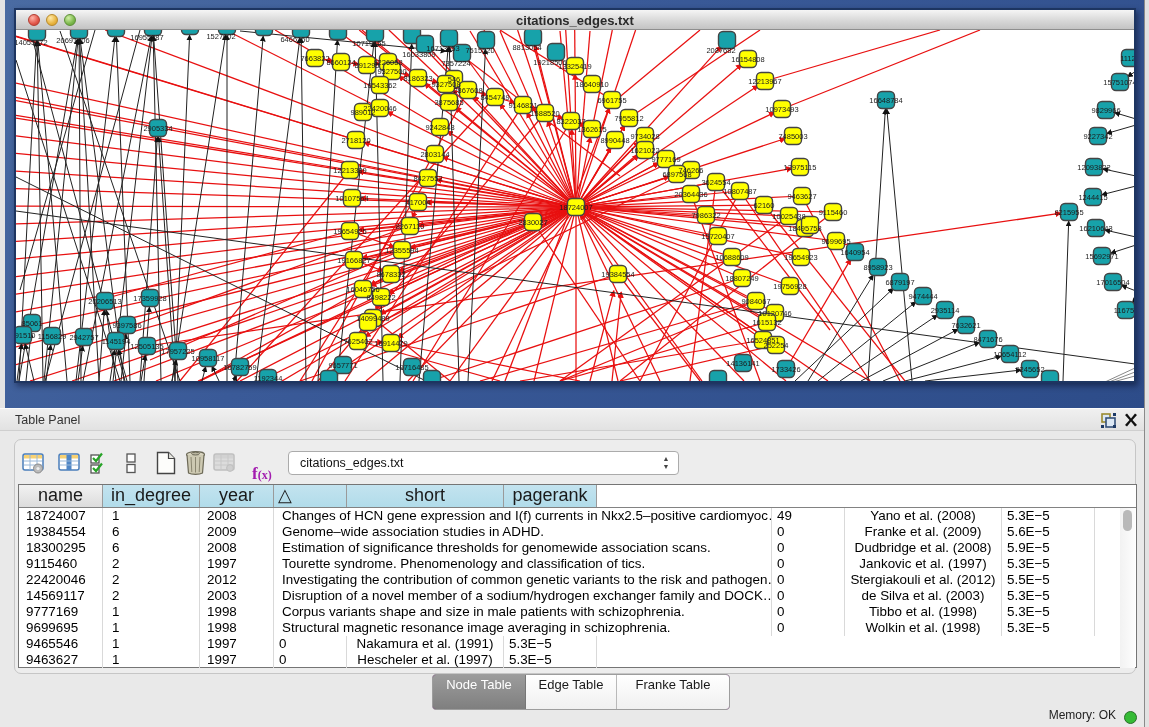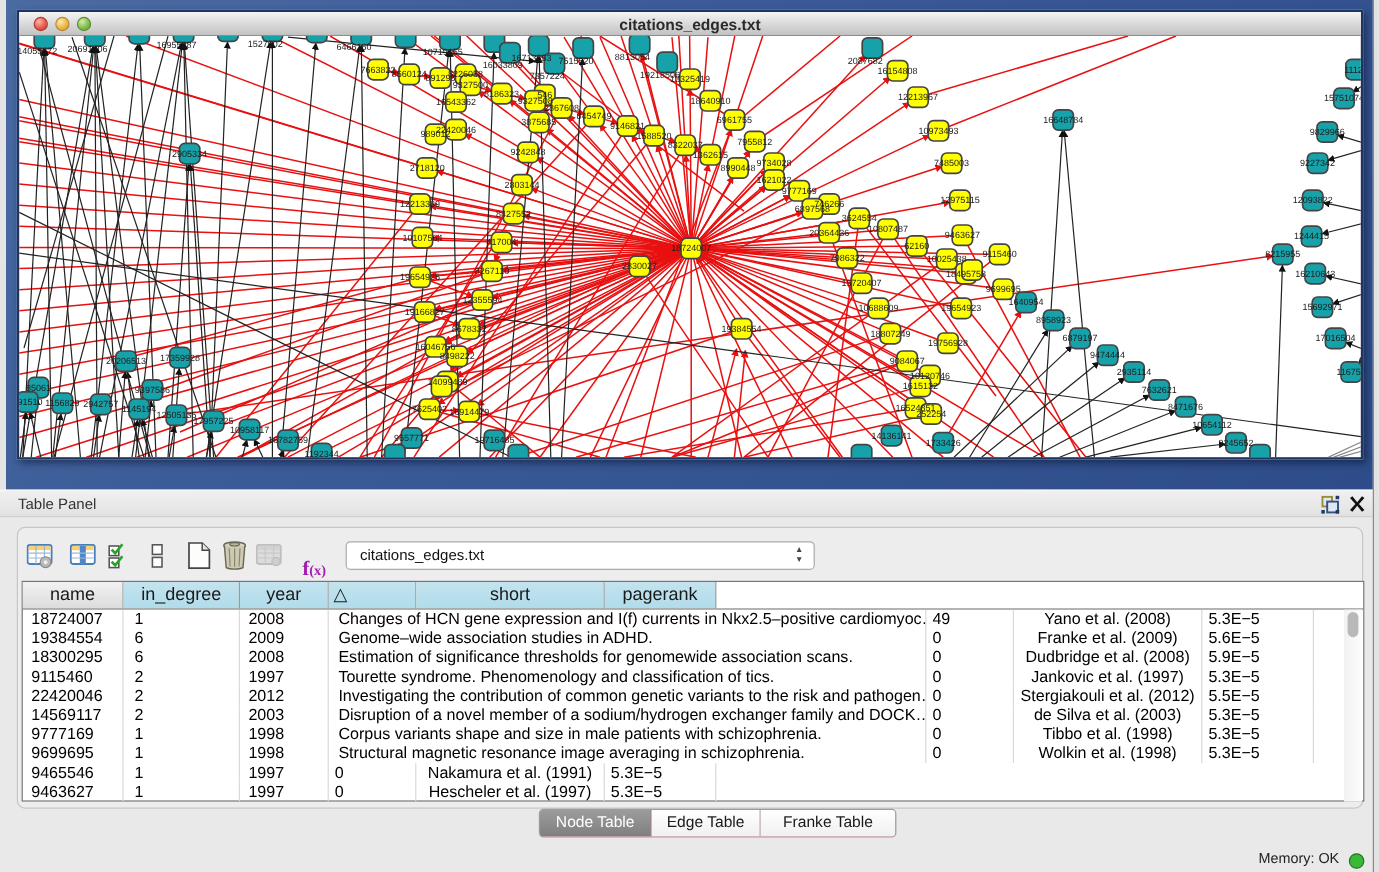--- a/index.html
+++ b/index.html
@@ -9,33 +9,33 @@
 .tl.r{left:12px;background:radial-gradient(circle at 35% 30%,#ffb3a7,#e2574a 60%,#c8392e);border:1px solid #b23b30}
 .tl.y{left:30px;background:radial-gradient(circle at 35% 30%,#ffe9a8,#e8b43f 60%,#d29a28);border:1px solid #b8892a}
 .tl.g{left:48px;background:radial-gradient(circle at 35% 30%,#d2f0a8,#7cb84c 60%,#5f9e3a);border:1px solid #5d8f36}
 .ttl{position:absolute;top:3px;width:100%;text-align:center;font-size:13px;font-weight:bold;color:#2a2a2a}
 .tph{position:absolute;left:0;top:408px;width:1149px;height:23px;background:linear-gradient(#f0f0f0,#e2e2e2);border-top:1px solid #fbfbfb;border-bottom:1px solid #cfcfcf;font-size:12.5px;color:#333}
 .tph span{position:absolute;left:15px;top:4px}
 .pbody{position:absolute;left:0;top:432px;width:1149px;height:295px;background:#e9e9e9}
 .subp{position:absolute;left:14px;top:7px;width:1122px;height:235px;background:#ededed;border:1px solid #c6c6c6;border-radius:7px}
 .tbl{position:absolute;left:3px;top:44px;width:1119px;height:184px;background:#fff;border:1px solid #757575}
 .hdr{position:absolute;left:0;top:0;height:22px;display:flex}
-.hc{height:22px;font-size:15px;color:#1a1a1a;text-align:center;line-height:21px;border-right:1px solid #9a9a9a;background:linear-gradient(#c3e3ef,#b1dcea);overflow:hidden}
+.hc{height:22px;font-size:18px;color:#1a1a1a;text-align:center;line-height:21px;border-right:1px solid #9a9a9a;background:linear-gradient(#c3e3ef,#b1dcea);overflow:hidden}
 .hc.g{background:linear-gradient(#f2f2f2,#dcdcdc)}
 .hdrline{position:absolute;left:0;top:22px;width:100%;height:1px;background:#828282}
 .rows{position:absolute;left:0;top:23px;width:1076px;height:160px;overflow:hidden}
 .row{display:flex;height:16px;font-size:13.4px;color:#000;white-space:nowrap}
 .cell{overflow:hidden;flex-shrink:0;border-right:1px solid #d9d9d9;line-height:16px}
 .pl24{padding-left:7px}.pl9{padding-left:9px}.pl7{padding-left:7px}.pl8{padding-left:8px}.pl5{padding-left:5px}
 .ctr{text-align:center}
 .vsb{position:absolute;right:1px;top:23px;width:15px;height:160px;background:linear-gradient(90deg,#f2f2f2,#fdfdfd)}
 .vsb .th{position:absolute;left:3px;top:2px;width:9px;height:21px;background:#b9b9b9;border-radius:5px}
 .combo{position:absolute;left:273px;top:11px;width:391px;height:24px;background:#fff;border:1px solid #ababab;border-radius:4px;font-size:12.5px;color:#111;line-height:22px;padding-left:11px}
 .combo .st{position:absolute;right:5px;top:3px;width:14px;height:17px;font-size:7px;line-height:8px;color:#444;text-align:center}
-.tabs{position:absolute;left:449px;top:674px;height:24px;display:flex;border:1px solid #9d9d9d;border-radius:4px;overflow:hidden;background:#f9a8d4}
+.tabs{position:absolute;left:432px;top:674px;height:36px;display:flex;border:1px solid #9d9d9d;border-radius:4px;overflow:hidden;background:#701a75}
 .tab{height:100%;font-size:13px;line-height:19px;text-align:center;color:#1a1a1a;background:linear-gradient(#fff,#f0f0f0);border-right:1px solid #b9b9b9}
 .tab.sel{background:linear-gradient(#9c9c9c,#7f7f7f);color:#fff;border-right:1px solid #777}
 .mem{position:absolute;right:33px;bottom:5px;font-size:12px;color:#222}
 .dot{position:absolute;right:12px;bottom:3px;width:13px;height:13px;border-radius:50%;background:#35bb35;border:1.5px solid #2a6e2a}
 .redge{position:absolute;right:0;top:0;width:5px;height:727px;background:#e2e2e2;border-left:1px solid #8a8a8a}
 .ledge{position:absolute;left:0;top:0;width:5px;height:408px;background:#e4e4e4}
 </style></head><body>
 <div class="desktop"></div>
 <div class="ledge"></div>
 <div class="netwin">

